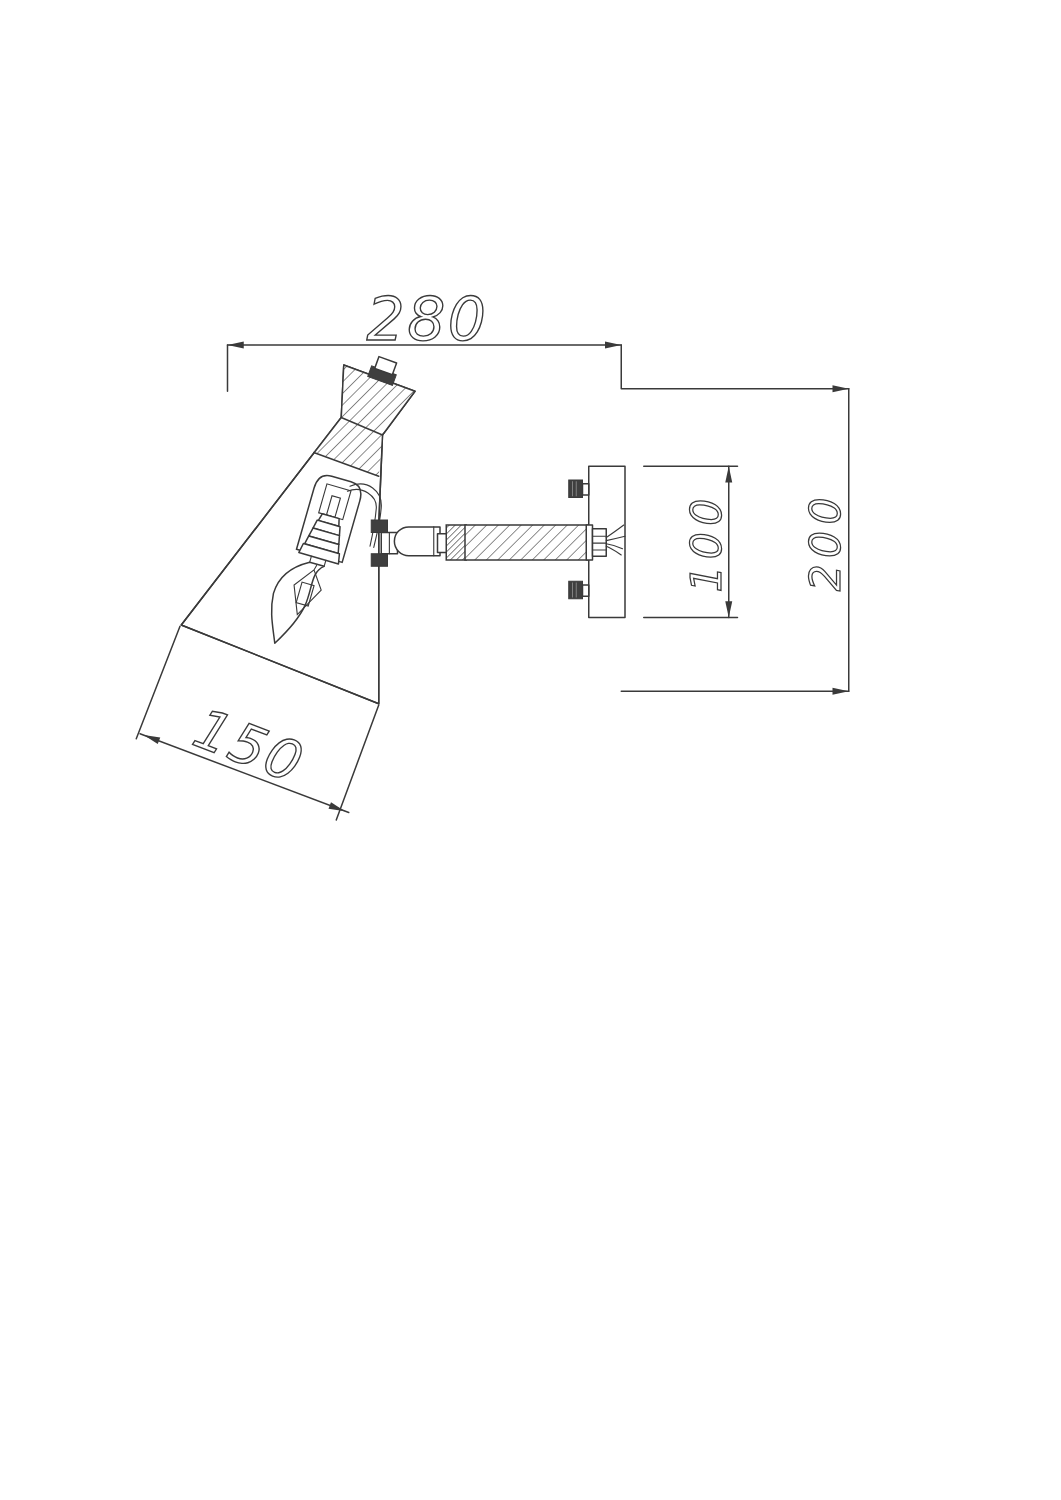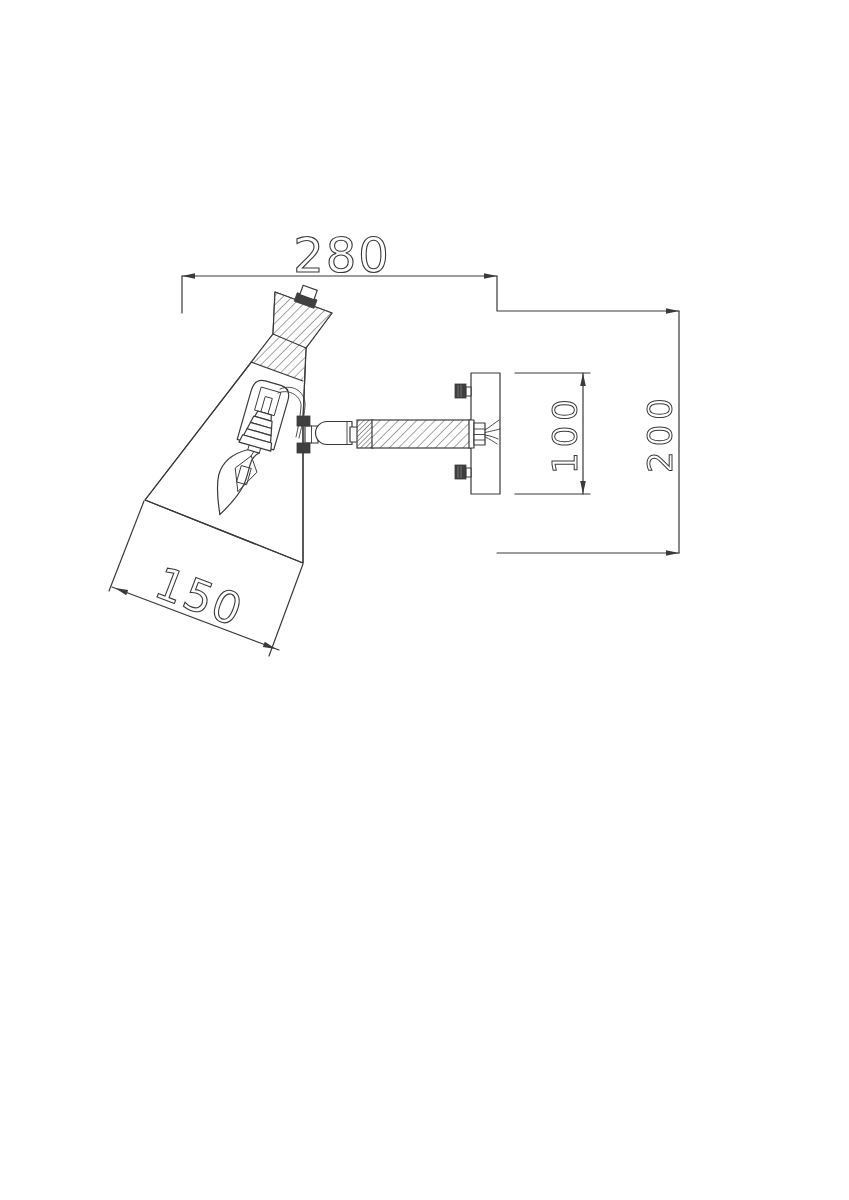--- a/index.html
+++ b/index.html
@@ -1,20 +1,21 @@
 <!DOCTYPE html>
 <html style="--line: #3a3a3a; --dark: #3f3f3f; --bg: #ffffff;"><head>
 <meta charset="utf-8">
 <style>
   :root { --line:#3a3a3a; --dark:#3f3f3f; --bg:#ffffff; }
   html,body { margin:0; padding:0; background:var(--bg); }
   .canvas-wrap {
     width:822px; height:1200px; background:var(--bg);
     position:relative; overflow:hidden;
     font-family:"DejaVu Sans", sans-serif;
+    font-style:italic;
   }
   svg { display:block; }
   
   .ln   { stroke:var(--line); stroke-width:1.2; fill:none; stroke-linecap:round; stroke-linejoin:round; }
   .thin { stroke:var(--line); stroke-width:0.9; fill:none; stroke-linecap:round; }
   .wh   { stroke:var(--line); stroke-width:1.2; fill:#ffffff; stroke-linejoin:round; }
   .dk   { stroke:var(--line); stroke-width:0.8; fill:var(--dark); }
   .arrow{ fill:var(--line); stroke:none; }
   .dim-text {
     font-family:"DejaVu Sans", sans-serif;

